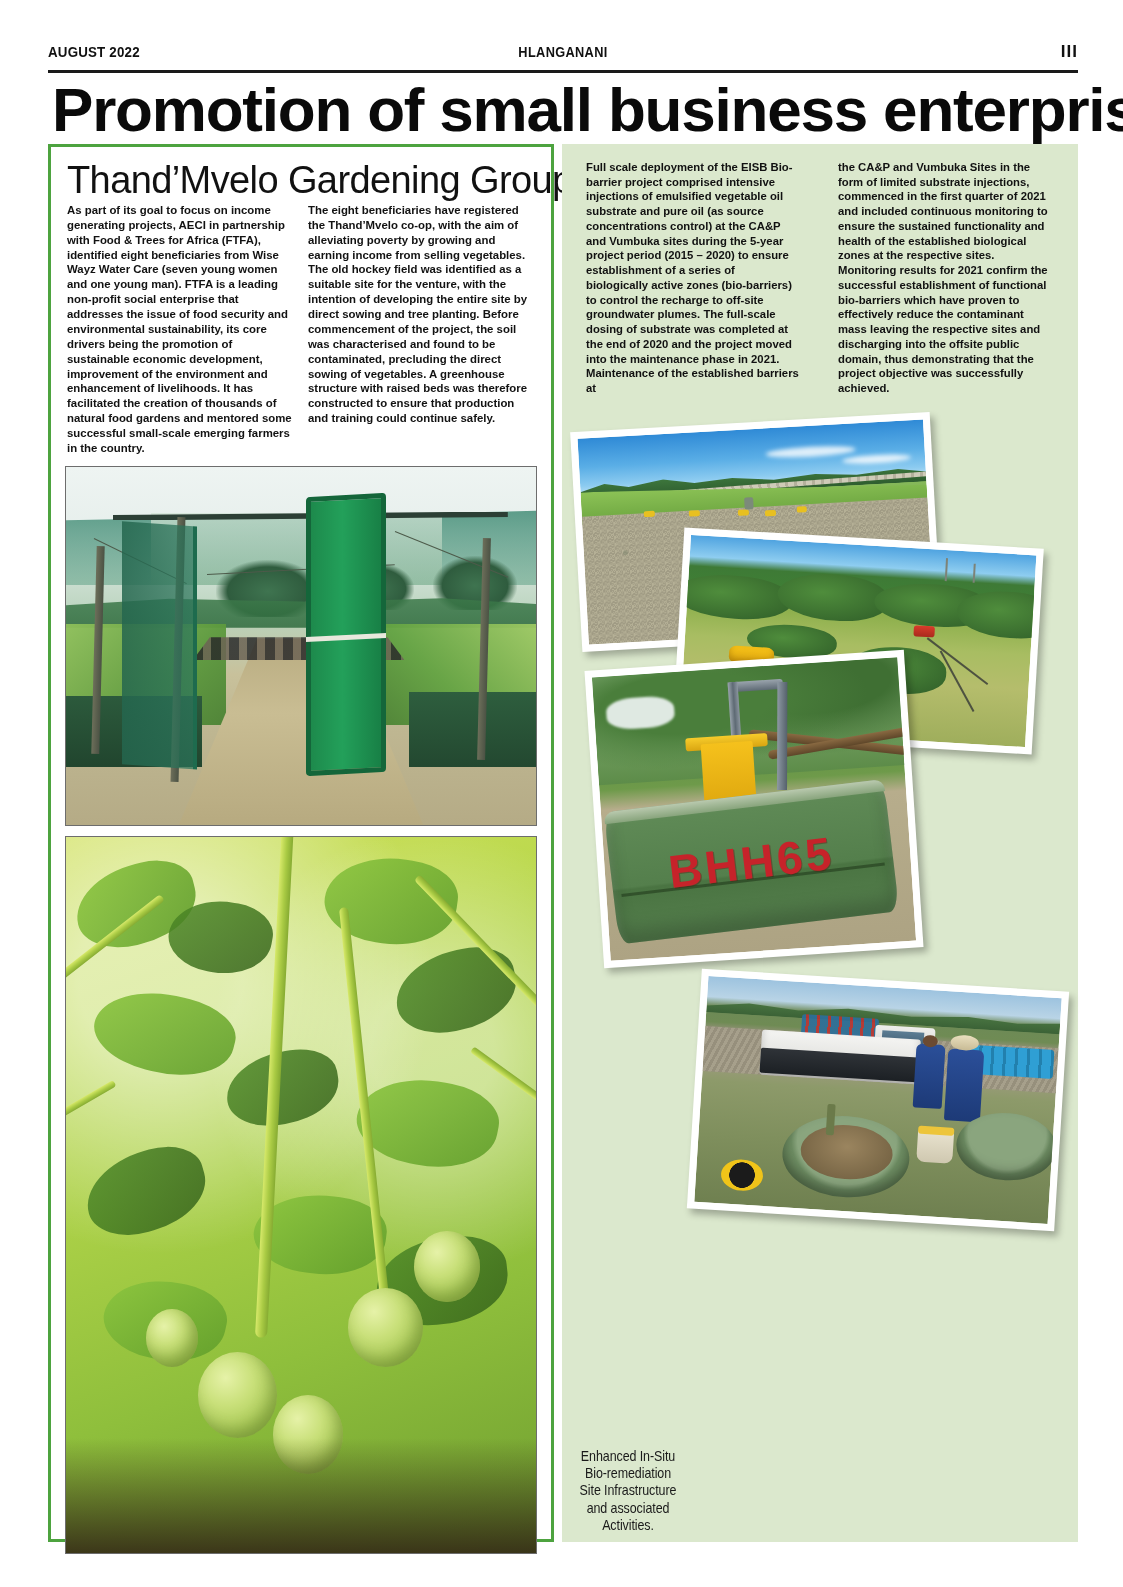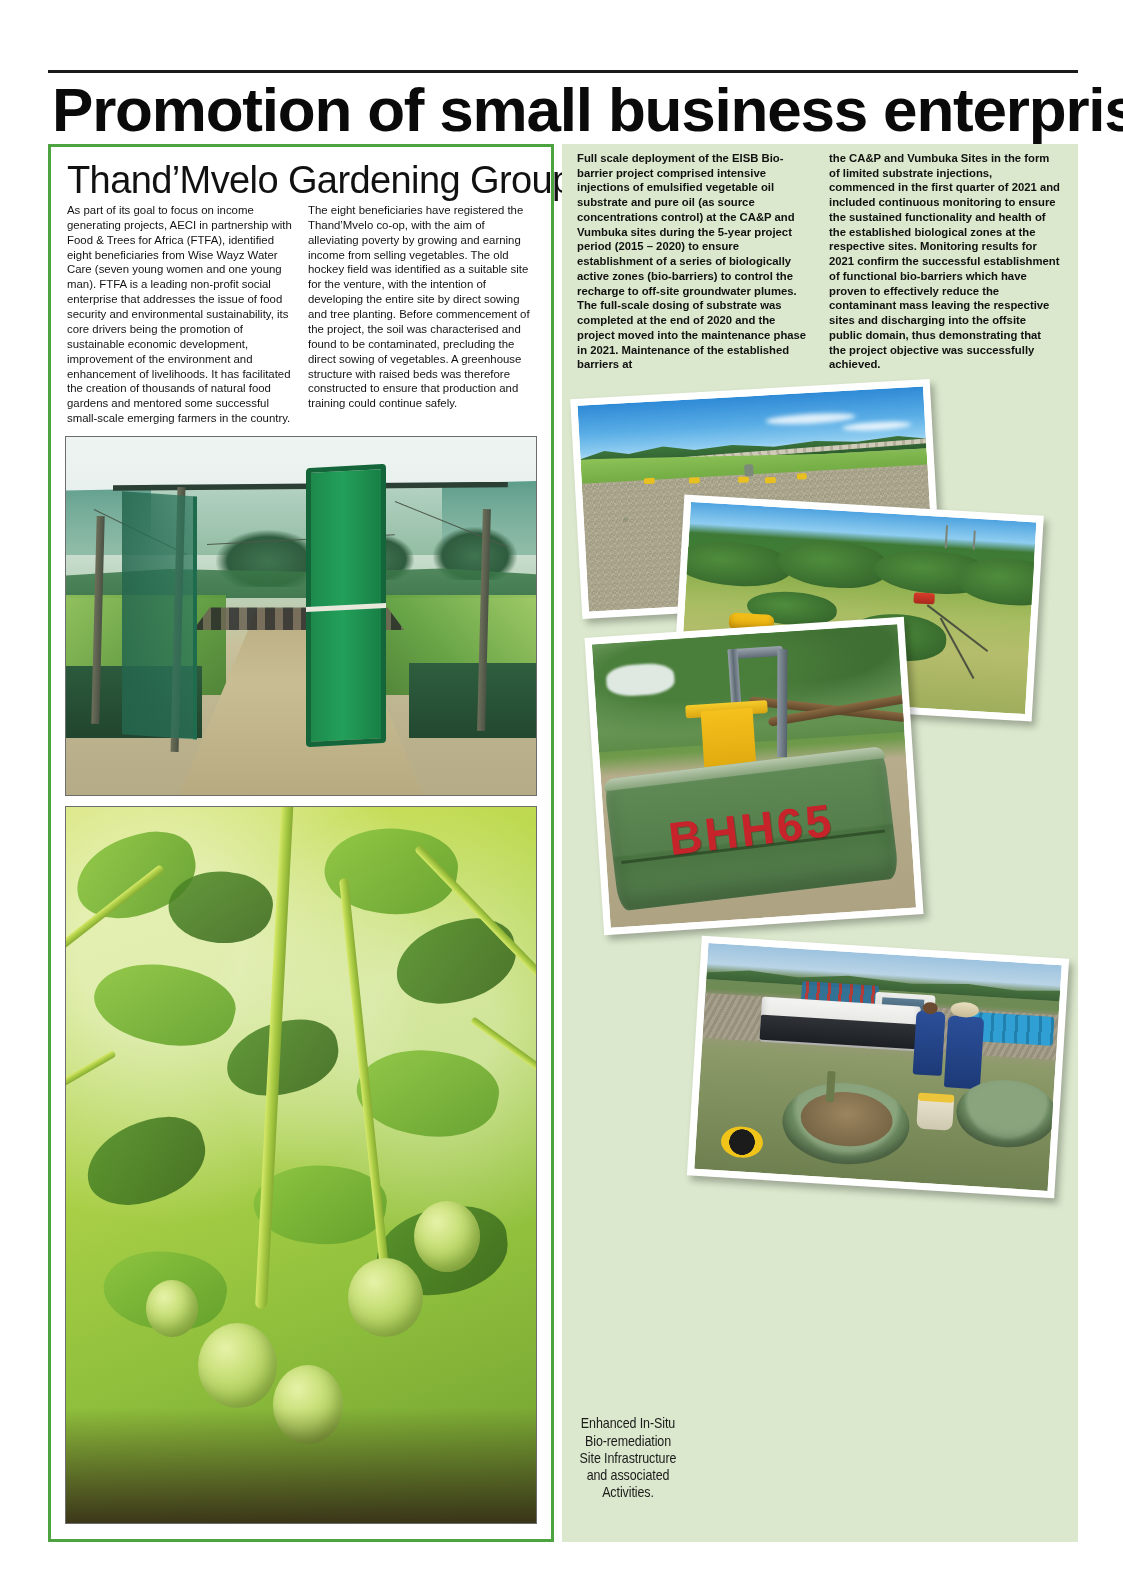--- a/index.html
+++ b/index.html
@@ -93,21 +93,21 @@
   .lc-cols {
     display: flex;
     gap: 14px;
     margin: 2px 16px 0 16px;
   }
   .lc-col {
     flex: 1 1 0;
     font-size: 11.4px;
     line-height: 1.305;
     color: #121212;
-    font-weight: 400;
+    font-weight: 700;
     text-align: left;
     hyphens: none;
   }
   .lc-col p { margin: 0; }
 
   .photo-frame {
     margin: 10px 14px 0 14px;
     border: 1px solid #6d6d6d;
     overflow: hidden;
     position: relative;
@@ -137,21 +137,21 @@
     gap: 14px;
     margin: 4px 14px 0 12px;
   }
   .rc-col {
     flex: 1 1 0;
     font-size: 11.3px;
     line-height: 1.305;
     color: #111;
     font-weight: 600;
   }
-  .rc-col p { margin: 3px; }
+  .rc-col p { margin: 12px; }
 
   .photo-stack {
     position: relative;
     margin-top: 10px;
     height: 1130px;
   }
   .tilted {
     position: absolute;
     background: #ffffff;
     padding: 7px;
@@ -346,20 +346,25 @@
     border-radius:3px 3px 8px 8px; }
   .wk-bucket-lid { position:absolute; background:#edc53a; border-radius:3px; }
   .wk-tape { position:absolute; border-radius:50%;
     background: radial-gradient(circle at 50% 50%, #1b1b1b 0 48%, #f0c419 50% 100%); }
 </style>
 </head>
 <body>
 
 <div class="page">
 
+  <div class="masthead">
+    <div class="masthead-date">AUGUST 2022</div>
+    <div class="masthead-title">HLANGANANI</div>
+    <div class="masthead-page">III</div>
+  </div>
   <div class="masthead-rule"></div>
 
   <h1 class="headline">Promotion of small business enterprises</h1>
 
   <div class="panel-left">
 
     <h2 class="lc-title">Thand’Mvelo Gardening Group</h2>
 
     <div class="lc-cols">
       <div class="lc-col">

